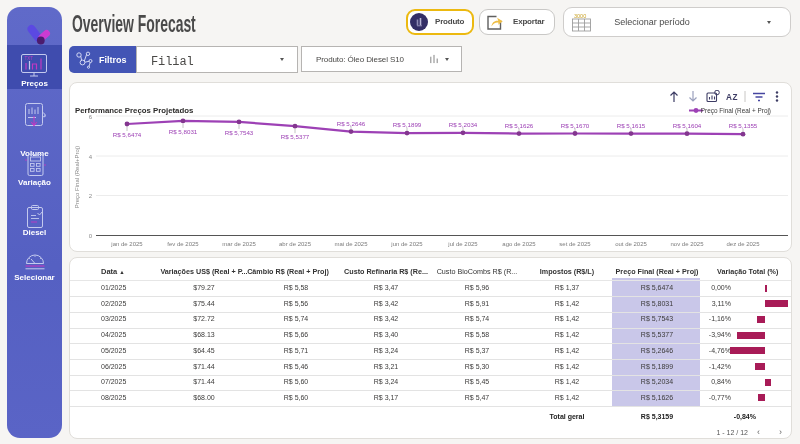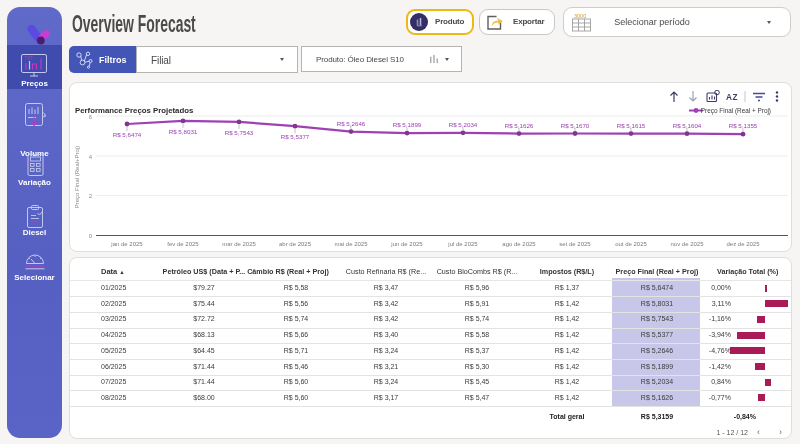--- a/index.html
+++ b/index.html
@@ -113,21 +113,21 @@
   <circle cx="8.5" cy="12.5" r="2.4"></circle>
   <circle cx="16.5" cy="11" r="1.5"></circle>
   <line x1="6.8" y1="6.3" x2="7.6" y2="10.4"></line>
   <line x1="12.5" y1="4.8" x2="10.3" y2="11"></line>
   <line x1="10.9" y1="12.2" x2="15" y2="11.3"></line>
   <line x1="16.2" y1="12.5" x2="15" y2="16.5"></line>
   <circle cx="14.5" cy="17.2" r="1.1"></circle>
 </svg>
 <div class="abs" style="left:99px;top:54.5px;font-size:9px;font-weight:bold;color:#fff;">Filtros</div>
 <div class="abs" style="left:135.5px;top:46px;width:162px;height:26.5px;background:#fff;border:1px solid #b6b4b2;"></div>
-<div class="abs" style="left:151px;top:55px;font-size:10px;letter-spacing:-0.1px;color:#494846;">Filial</div>
+<div class="abs" style="left:151px;top:55px;font-size:12px;letter-spacing:-0.1px;color:#494846;font-family:Liberation Mono, monospace;">Filial</div>
 <div class="abs" style="left:279.5px;top:57.5px;width:0;height:0;border-left:2.6px solid transparent;border-right:2.6px solid transparent;border-top:3.2px solid #555;"></div>
 
 <div class="abs" style="left:300.5px;top:45.5px;width:161px;height:26.5px;background:#fff;border:1px solid #b6b4b2;"></div>
 <div class="abs" style="left:316px;top:55px;font-size:8px;letter-spacing:-0.1px;color:#494846;">Produto: Óleo Diesel S10</div>
 <svg class="abs" style="left:429px;top:54px;" width="10" height="10" viewBox="0 0 10 11" stroke="#777" fill="none" stroke-width="1">
   <line x1="1.5" y1="3" x2="1.5" y2="10"></line>
   <line x1="5" y1="1" x2="5" y2="10"></line>
   <line x1="8.5" y1="5" x2="8.5" y2="10"></line>
 </svg>
 <div class="abs" style="left:444.5px;top:57.5px;width:0;height:0;border-left:2.6px solid transparent;border-right:2.6px solid transparent;border-top:3.2px solid #555;"></div>
@@ -237,23 +237,23 @@
     <text x="618" y="45.7">R$ 5,1604</text>
     <text x="674" y="46.2">R$ 5,1355</text>
   </g>
 </svg>
 
 <div class="card" style="left:69px;top:257px;width:723px;height:182px;"></div>
 
 <div class="abs" style="left:612px;top:278px;width:88px;height:128px;background:#c9c7e9;"></div>
 
 <div class="abs" style="left:101px;top:267px;font-size:7.5px;font-weight:bold;color:#333;">Data <span style="font-size:5.5px;">▲</span></div>
-<div class="abs" style="left:144px;top:267px;width:120px;text-align:center;font-size:7.2px;font-weight:bold;color:#333;">Petróleo US$ (Data + P...</div>
+<div class="abs" style="left:144px;top:267px;width:120px;text-align:center;font-size:7.2px;font-weight:bold;color:#333;">Variações US$ (Real + P...</div>
 <div class="abs" style="left:228px;top:267px;width:120px;text-align:center;font-size:7.2px;font-weight:bold;color:#333;">Câmbio R$ (Real + Proj)</div>
-<div class="abs" style="left:326px;top:267px;width:120px;text-align:center;font-size:7.2px;font-weight:normal;color:#333;">Custo Refinaria R$ (Re...</div>
+<div class="abs" style="left:326px;top:267px;width:120px;text-align:center;font-size:7.2px;font-weight:bold;color:#333;">Custo Refinaria R$ (Re...</div>
 <div class="abs" style="left:417px;top:267px;width:120px;text-align:center;font-size:7.2px;font-weight:normal;color:#333;">Custo BioCombs R$ (R...</div>
 <div class="abs" style="left:507px;top:267px;width:120px;text-align:center;font-size:7.2px;font-weight:bold;color:#333;">Impostos (R$/L)</div>
 <div class="abs" style="left:597px;top:267px;width:120px;text-align:center;font-size:7.2px;font-weight:bold;color:#333;">Preço Final (Real + Proj)</div>
 <div class="abs" style="left:717px;top:267px;width:120px;font-size:7.2px;font-weight:bold;color:#333;">Variação Total (%)</div>
 <div class="abs" style="left:70px;top:279.5px;width:721px;height:1px;background:#e6e6e6;"></div>
 <div class="abs" style="left:70px;top:296.1px;width:721px;height:1px;background:#e3e3e3;"></div>
 <div class="abs" style="left:101px;top:284.0px;font-size:7px;color:#3c3b3a;">01/2025</div>
 <div class="abs" style="left:159px;top:284.0px;width:90px;text-align:center;font-size:7px;color:#3c3b3a;">$79.27</div>
 <div class="abs" style="left:251px;top:284.0px;width:90px;text-align:center;font-size:7px;color:#3c3b3a;">R$ 5,58</div>
 <div class="abs" style="left:341px;top:284.0px;width:90px;text-align:center;font-size:7px;color:#3c3b3a;">R$ 3,47</div>

